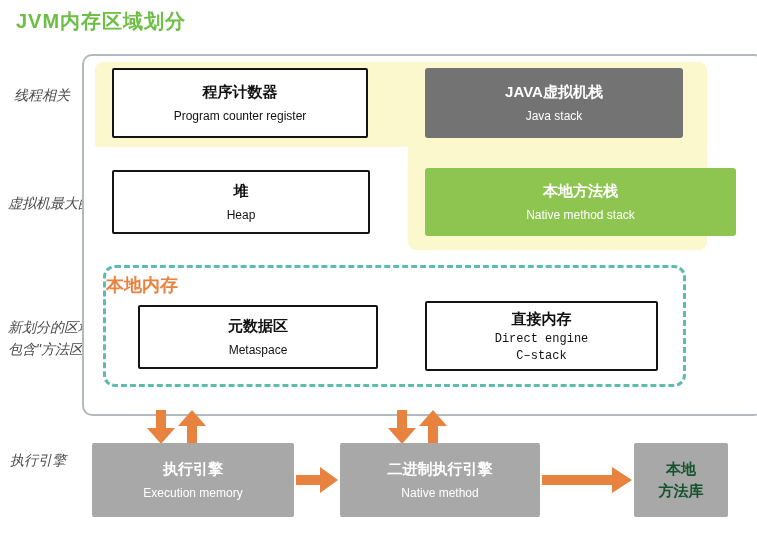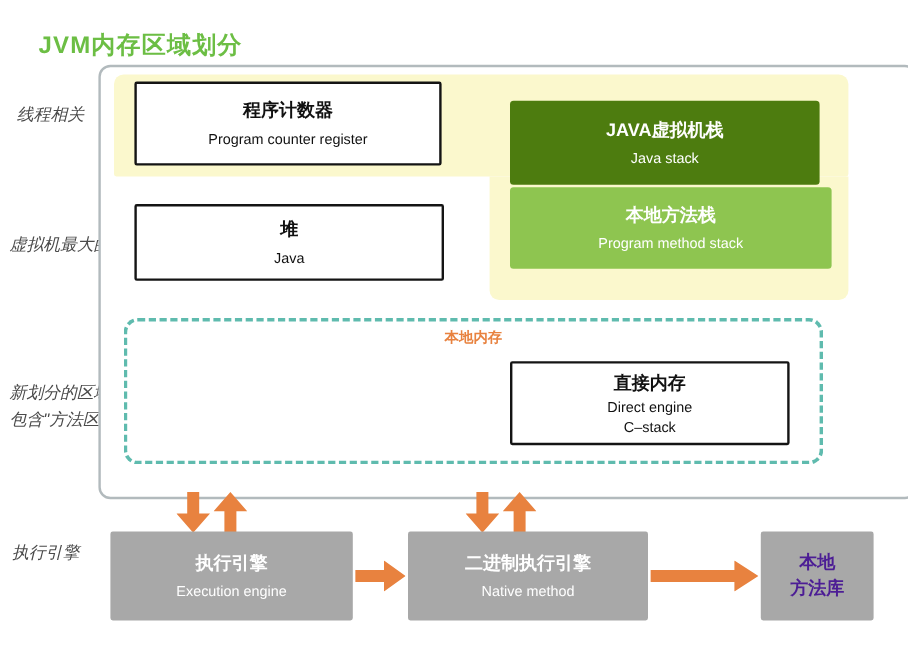--- a/index.html
+++ b/index.html
@@ -3,21 +3,21 @@
 <meta charset="utf-8">
 <style>
   html, body { margin: 0; padding: 0; background: #ffffff; }
   body {
     font-family: "Liberation Sans", "DejaVu Sans", sans-serif;
     width: 757px; height: 543px; position: relative; overflow: hidden;
   }
   .page { position: absolute; inset: 0; }
 
   .title {
-    position: absolute; left: 16px; top: 8px; margin: 16px;
+    position: absolute; left: 16px; top: 8px; margin: 0;
     font-size: 20px; font-weight: bold; color: #6cbe44; letter-spacing: 1px;
   }
 
   .side-label {
     position: absolute; font-size: 14px; color: #4a4a4a; line-height: 22px; font-style: italic;
   }
 
   .container {
     position: absolute; left: 82px; top: 54px; width: 634px; height: 358px;
     background: #ffffff; border: 2px solid #b2babd; border-radius: 10px; padding-left: 44px;
@@ -27,37 +27,37 @@
   .yellow.right { left: 324px; top: 91px; width: 299px; height: 103px; border-radius: 0 0 8px 8px; }
 
   .box {
     position: absolute; display: flex; flex-direction: column;
     align-items: center; justify-content: center; gap: 7px; text-align: center;
     box-sizing: border-box;
   }
   .box .zh { font-weight: bold; font-size: 15px; }
   .box .en { font-size: 12px; text-align: center; }
   .outlined { background: #ffffff; border: 2px solid #141414; border-radius: 2px; color: #111; }
-  .blue  { background: #4d7c0f; color: #ffffff; border-radius: 3px; margin-top: 16px; }
+  .blue  { background: #737373; color: #ffffff; border-radius: 3px; }
   .green { background: #8ec550; color: #ffffff; border-radius: 3px; }
   .gray  { background: #a8a8a8; color: #ffffff; border-radius: 2px; }
 
   .dashed {
     position: absolute; left: 19px; top: 209px; width: 583px; height: 122px;
     border: 3px dashed #5fbbae; border-radius: 12px; box-sizing: border-box;
   }
   .nm-title {
-    position: absolute; left: 0; top: 5px; width: 100%; text-align: center;
-    color: #e8823f; font-weight: bold; font-size: 12px;
+    position: absolute; left: 0; top: 5px; width: 100%; 
+    color: #e8823f; font-weight: bold; font-size: 18px;
   }
 
   .arrow { position: absolute; }
   .arrow svg { display: block; }
 
-  .lib-box { color: #4c1d95; }
+  .lib-box { color: #14532d; }
   .lib-box .zh { line-height: 22px; }
 </style>
 </head>
 <body>
 
 <div class="page">
 
   <h1 class="title">JVM内存区域划分</h1>
 
   <div class="side-label" style="left:14px; top:84px;">线程相关</div>
@@ -77,33 +77,37 @@
       <div class="en">Program counter register</div>
     </div>
 
     <div class="box blue" style="left:341px; top:12px; width:258px; height:70px;">
       <div class="zh">JAVA虚拟机栈</div>
       <div class="en">Java stack</div>
     </div>
 
     <div class="box outlined" style="left:28px; top:114px; width:258px; height:64px;">
       <div class="zh">堆</div>
-      <div class="en">Java</div>
+      <div class="en">Heap</div>
     </div>
 
-    <div class="box green" style="left:341px; top:100px; width:268px; height:68px;">
+    <div class="box green" style="left:341px; top:112px; width:311px; height:68px;">
       <div class="zh">本地方法栈</div>
-      <div class="en">Program method stack</div>
+      <div class="en">Native method stack</div>
     </div>
 
     <div class="dashed">
       <div class="nm-title">本地内存</div>
 
+      <div class="box outlined" style="left:32px; top:37px; width:240px; height:64px;">
+        <div class="zh">元数据区</div>
+        <div class="en">Metaspace</div>
+      </div>
 
-      <div class="box outlined" style="left:319px; top:33px; width:233px; height:70px; gap:3px;">
+      <div class="box outlined" style="left:319px; top:33px; width:233px; height:70px; gap:3px;font-family:Liberation Mono, monospace;">
         <div class="zh">直接内存</div>
         <div class="en">Direct engine</div>
         <div class="en">C–stack</div>
       </div>
     </div>
   </div>
 
   <div class="arrow" style="left:147px; top:410px;">
     <svg width="28" height="34" viewBox="0 0 28 34">
         <polygon fill="#e8823f" points="9,0 19,0 19,18 28,18 14,34 0,18 9,18"></polygon>
@@ -120,21 +124,21 @@
       </svg>
   </div>
   <div class="arrow" style="left:419px; top:410px;">
     <svg width="28" height="34" viewBox="0 0 28 34">
         <polygon fill="#e8823f" points="14,0 28,16 19,16 19,34 9,34 9,16 0,16"></polygon>
       </svg>
   </div>
 
   <div class="box gray" style="left:92px; top:443px; width:202px; height:74px;">
     <div class="zh">执行引擎</div>
-    <div class="en">Execution engine</div>
+    <div class="en">Execution memory</div>
   </div>
 
   <div class="arrow" style="left:296px; top:467px;">
     <svg width="42" height="26" viewBox="0 0 42 26">
         <polygon fill="#e8823f" points="0,8 24,8 24,0 42,13 24,26 24,18 0,18"></polygon>
       </svg>
   </div>
 
   <div class="box gray" style="left:340px; top:443px; width:200px; height:74px;">
     <div class="zh">二进制执行引擎</div>

